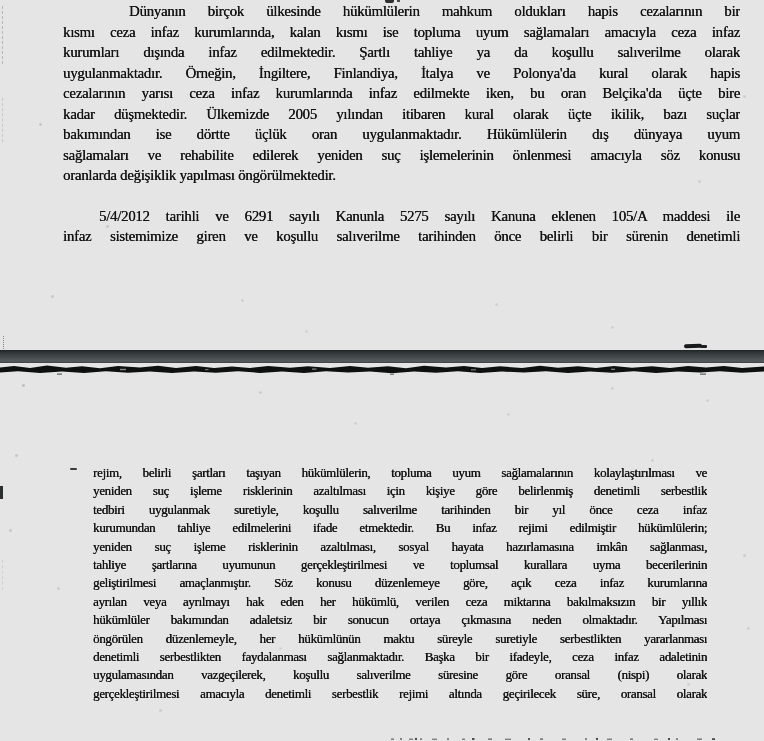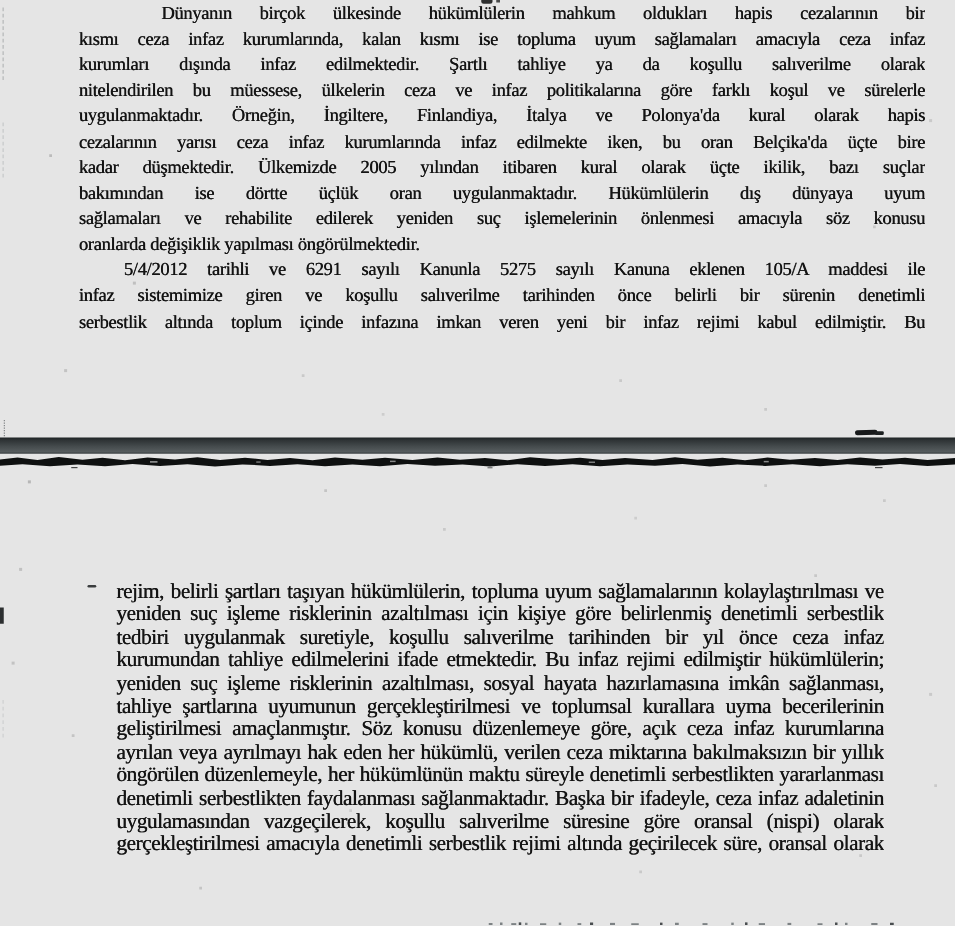--- a/index.html
+++ b/index.html
@@ -10,21 +10,21 @@
   }
   .block{position:absolute;}
   .block .line{
     text-align:justify;text-align-last:justify;overflow:hidden;
     white-space:normal;
     text-shadow:0.3px 0 0 currentColor; 
   }
   .block .line.end{text-align-last:left;}
   .block1{left:63px;top:1px;width:677px;font-size:14.8px;line-height:20.55px;letter-spacing:-0.25px;}
   .block1 .line{height:20.55px;}
-  .block2{left:93px;top:464px;width:614px;font-size:17px;line-height:18.4px;letter-spacing:-0.35px;}
+  .block2{left:93px;top:464px;width:614px;font-size:13px;line-height:18.4px;letter-spacing:-0.35px;}
   .block2 .line{height:18.4px;}
 
   
   .scan-band{
     position:absolute;left:0;top:350px;width:764px;height:13px;
     background:linear-gradient(180deg,#1e2324 0%,#2f3436 18%,#454b4d 55%,#555b5d 86%,#3c4244 100%);
   }
   .band-blob{
     position:absolute;left:684px;top:344px;width:18px;height:4px;
     background:#17191a;border-radius:2px;transform:rotate(-2deg);
@@ -78,30 +78,28 @@
   <div class="edge-dash-b"></div>
   <div class="edge-dot-c"></div>
   <div class="edge-bar-d"></div>
   <div class="edge-dash-e"></div>
   <div class="stray-dash"></div>
 
   <div class="block block1">
       <div class="line" style="text-indent: 66px;">Dünyanın birçok ülkesinde hükümlülerin mahkum oldukları hapis cezalarının bir</div>
       <div class="line">kısmı ceza infaz kurumlarında, kalan kısmı ise topluma uyum sağlamaları amacıyla ceza infaz</div>
       <div class="line">kurumları dışında infaz edilmektedir. Şartlı tahliye ya da koşullu salıverilme olarak</div>
-      <div class="line">nitelendirilen bu müessese, ülkelerin ceza ve infaz politikalarına göre farklı koşul ve sürelerle</div>
       <div class="line">uygulanmaktadır. Örneğin, İngiltere, Finlandiya, İtalya ve Polonya'da kural olarak hapis</div>
       <div class="line">cezalarının yarısı ceza infaz kurumlarında infaz edilmekte iken, bu oran Belçika'da üçte bire</div>
       <div class="line">kadar düşmektedir. Ülkemizde 2005 yılından itibaren kural olarak üçte ikilik, bazı suçlar</div>
       <div class="line">bakımından ise dörtte üçlük oran uygulanmaktadır. Hükümlülerin dış dünyaya uyum</div>
       <div class="line">sağlamaları ve rehabilite edilerek yeniden suç işlemelerinin önlenmesi amacıyla söz konusu</div>
       <div class="line end">oranlarda değişiklik yapılması öngörülmektedir.</div>
-      <div class="line" style="text-indent: 36px;">5/4/2012 tarihli ve 6291 sayılı Kanunla 5275 sayılı Kanuna eklenen 105/A maddesi ile</div>
+      <div class="line" style="text-indent: 36px; margin-top: 20px;">5/4/2012 tarihli ve 6291 sayılı Kanunla 5275 sayılı Kanuna eklenen 105/A maddesi ile</div>
       <div class="line">infaz sistemimize giren ve koşullu salıverilme tarihinden önce belirli bir sürenin denetimli</div>
-      <div class="line">serbestlik altında toplum içinde infazına imkan veren yeni bir infaz rejimi kabul edilmiştir. Bu</div>
     </div>
 
   <div class="band-blob"></div>
   <div class="band-blob2"></div>
   <div class="scan-band"></div>
 
   <svg class="torn-line" viewBox="0 0 764 12" preserveAspectRatio="none">
     <polygon fill="#0e1010" points="
       0,4.5 14,3 30,5 47,2.6 66,4.8 82,3.2 100,5.2 118,3 140,4.6 158,2.8 176,4.9
       196,3.1 214,5 232,3.4 250,5.1 268,2.9 290,4.7 308,3.2 330,5 350,3 368,4.8
@@ -123,21 +121,22 @@
 
   <div class="block block2">
       <div class="line">rejim, belirli şartları taşıyan hükümlülerin, topluma uyum sağlamalarının kolaylaştırılması ve</div>
       <div class="line">yeniden suç işleme risklerinin azaltılması için kişiye göre belirlenmiş denetimli serbestlik</div>
       <div class="line">tedbiri uygulanmak suretiyle, koşullu salıverilme tarihinden bir yıl önce ceza infaz</div>
       <div class="line">kurumundan tahliye edilmelerini ifade etmektedir. Bu infaz rejimi edilmiştir hükümlülerin;</div>
       <div class="line">yeniden suç işleme risklerinin azaltılması, sosyal hayata hazırlamasına imkân sağlanması,</div>
       <div class="line">tahliye şartlarına uyumunun gerçekleştirilmesi ve toplumsal kurallara uyma becerilerinin</div>
       <div class="line">geliştirilmesi amaçlanmıştır. Söz konusu düzenlemeye göre, açık ceza infaz kurumlarına</div>
       <div class="line">ayrılan veya ayrılmayı hak eden her hükümlü, verilen ceza miktarına bakılmaksızın bir yıllık</div>
-      <div class="line">öngörülen düzenlemeyle, her hükümlünün maktu süreyle denetimli serbestlikten yararlanması</div>
+      <div class="line">hükümlüler bakımından adaletsiz bir sonucun ortaya çıkmasına neden olmaktadır. Yapılması</div>
+      <div class="line">öngörülen düzenlemeyle, her hükümlünün maktu süreyle suretiyle serbestlikten yararlanması</div>
       <div class="line">denetimli serbestlikten faydalanması sağlanmaktadır. Başka bir ifadeyle, ceza infaz adaletinin</div>
       <div class="line">uygulamasından vazgeçilerek, koşullu salıverilme süresine göre oransal (nispi) olarak</div>
       <div class="line">gerçekleştirilmesi amacıyla denetimli serbestlik rejimi altında geçirilecek süre, oransal olarak</div>
     </div>
 
   <svg class="bottom-specks" viewBox="0 0 764 6" preserveAspectRatio="none">
     <g fill="#7d8284">
       <rect x="391" y="3.4" width="3" height="1.6"></rect>
       <rect x="400" y="3" width="2" height="2"></rect>
       <rect x="409" y="3.5" width="4" height="1.5"></rect>

